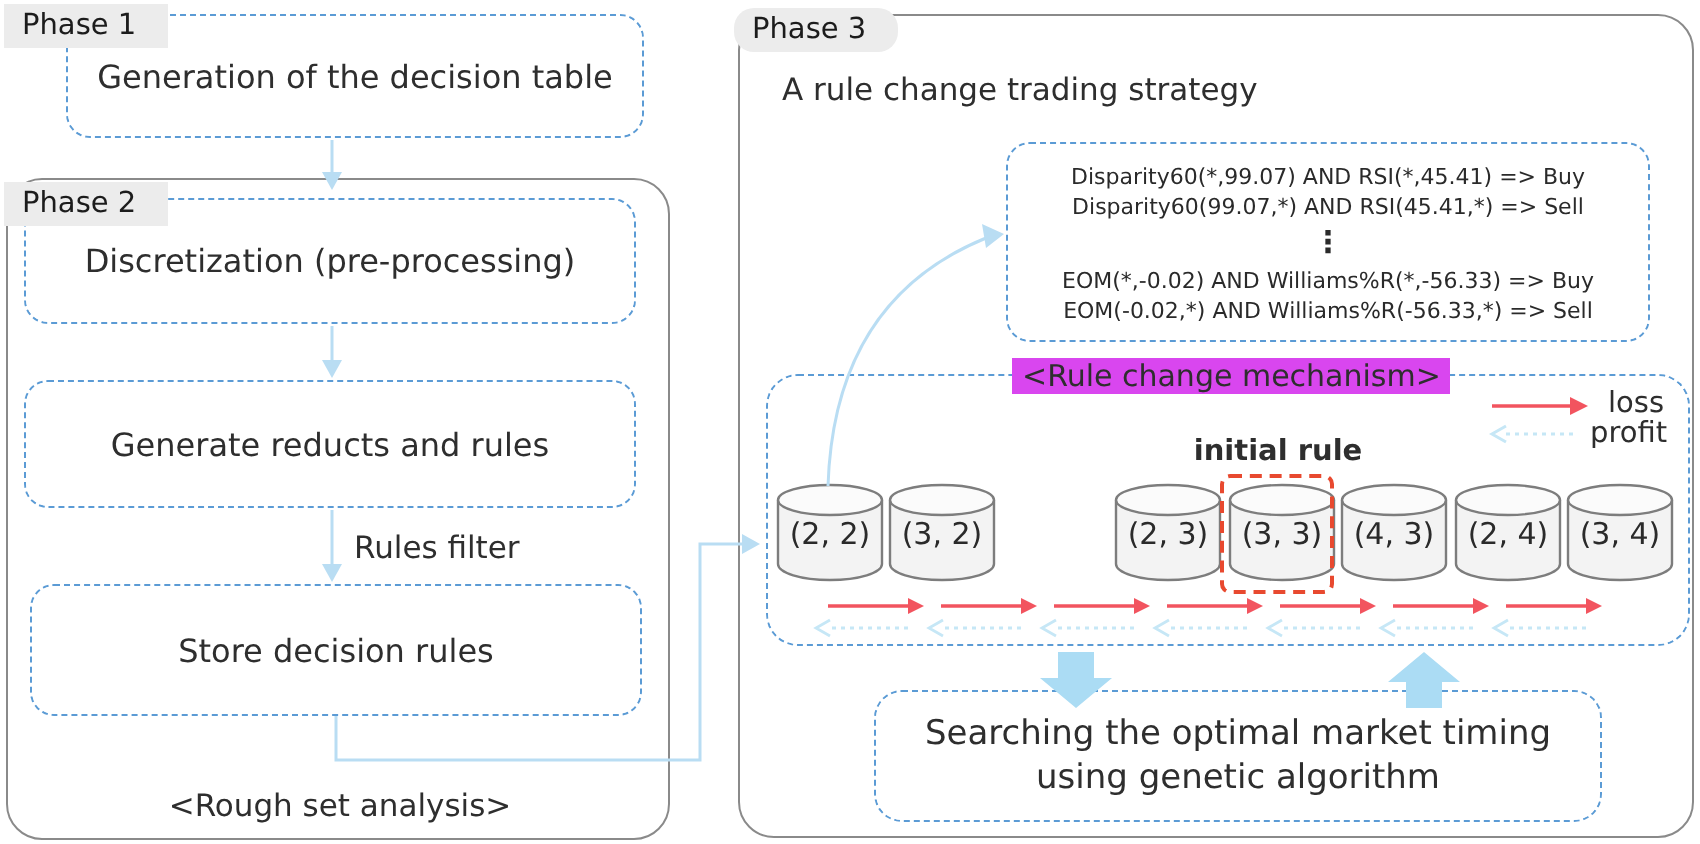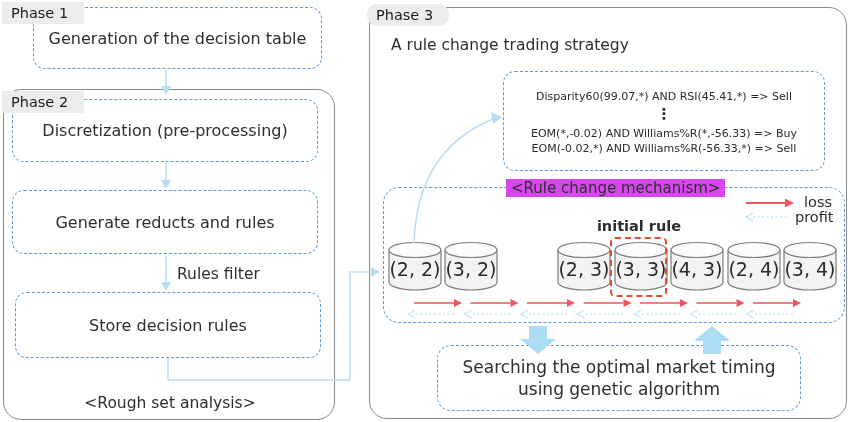--- a/index.html
+++ b/index.html
@@ -32,21 +32,21 @@
   .rule-dots { font-size:15px; font-weight:bold; line-height:1; margin:3px 0 4px 0; color:#2a2a2a; letter-spacing:0; }
 
   #mechanism-box { left:383px; top:187px; width:462px; height:136px; background:transparent; border-radius:16px; }
   #mechanism-label { position:absolute; left:506px; top:179px; background:#d946ef; padding:0 5px; font-size:15px; z-index:3; }
   #legend-loss   { position:absolute; left:804px; top:194px; font-size:14.5px; z-index:3; }
   #legend-profit { position:absolute; left:795px; top:209px; font-size:14.5px; z-index:3; }
   #initial-rule-label { position:absolute; left:584px; top:218px; width:110px; text-align:center; font-size:14.5px; z-index:3;font-weight:bold; }
   #initial-rule-outline { position:absolute; left:610px; top:237px; width:57px; height:60px; border:2px dashed #e8492f; border-radius:5px; z-index:2; }
 
   .cyl { position:absolute; top:241px; width:54px; height:52px; z-index:1; }
-  .cyl-label { position:absolute; left:0; top:17px; width:100%; text-align:center; font-size:19px; color:#2a2a2a; }
+  .cyl-label { position:absolute; left:0; top:17px; width:100%; text-align:center; font-size:15px; color:#2a2a2a; }
 
   #search-box { left:437px; top:345px; width:364px; height:66px; flex-direction:column; border-radius:14px; }
   .search-line { font-size:17px; line-height:1.32; color:#2e2e2e; }
 
   #arrow-layer { position:absolute; left:0; top:0; width:850px; height:422px; z-index:4; pointer-events:none; }
 </style>
 </head>
 <body>
 
 <div class="canvas">
@@ -68,20 +68,21 @@
   <div class="dashed-box" id="p2-box3">
     <span class="box-text">Store decision rules</span>
   </div>
   <div id="rough-set">&lt;Rough set analysis&gt;</div>
 
   <div class="outer-box" id="p3-outer"></div>
   <div class="phase-label" id="p3-label">Phase 3</div>
   <div id="p3-title">A rule change trading strategy</div>
 
   <div class="dashed-box" id="rules-box">
+    <div class="rule-line">Disparity60(*,99.07) AND RSI(*,45.41) =&gt; Buy</div>
     <div class="rule-line">Disparity60(99.07,*) AND RSI(45.41,*) =&gt; Sell</div>
     <div class="rule-dots">⋮</div>
     <div class="rule-line">EOM(*,-0.02) AND Williams%R(*,-56.33) =&gt; Buy</div>
     <div class="rule-line">EOM(-0.02,*) AND Williams%R(-56.33,*) =&gt; Sell</div>
   </div>
 
   <div class="dashed-box" id="mechanism-box"></div>
   <div id="mechanism-label">&lt;Rule change mechanism&gt;</div>
   <span id="legend-loss">loss</span>
   <span id="legend-profit">profit</span>

